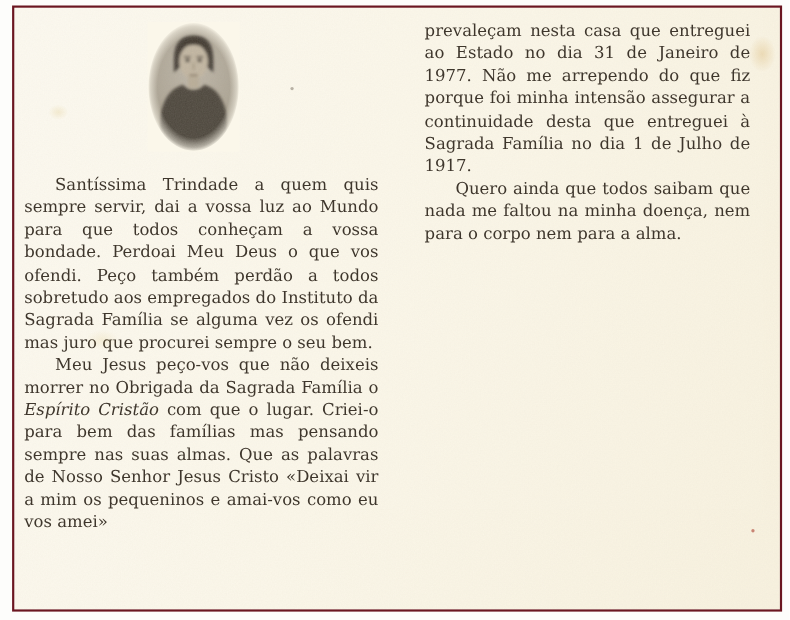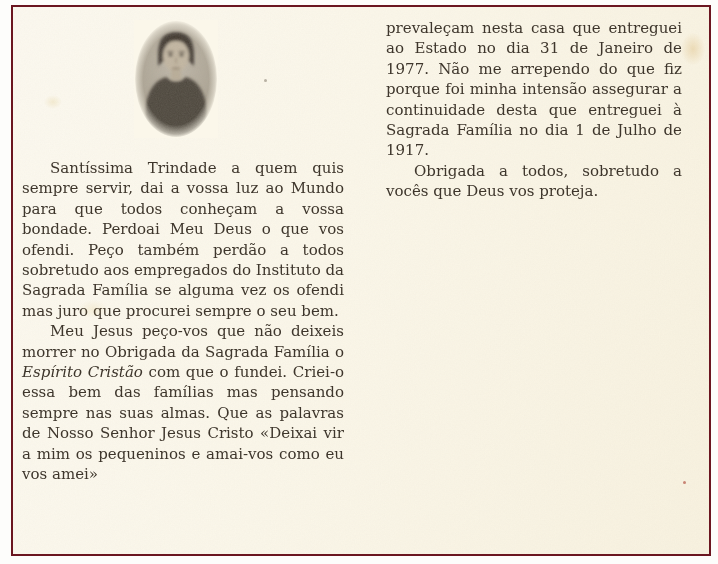--- a/index.html
+++ b/index.html
@@ -89,26 +89,26 @@
               <rect x="41" y="37" width="2" height="7" rx="1" fill="#ab9f88"></rect>
               <rect x="38" y="47.5" width="8" height="1.8" rx="0.9" fill="#8d7f6a"></rect>
               <rect x="37" y="50" width="10" height="10" fill="#bdb19b"></rect>
               <path d="M10,118 L12,84 Q16,62 32,57 Q42,66 52,57 Q68,62 72,84 L74,118 Z" fill="#4e463c"></path>
             </g>
             <rect width="84" height="118" clip-path="url(#oc)" filter="url(#pgrain)" opacity="0.45"></rect>
             <rect width="84" height="118" fill="url(#fade)"></rect>
           </svg>
         </div>
         <p>Santíssima Trindade a quem quis sempre servir, dai a vossa luz ao Mundo para que todos conheçam a vossa bondade. Perdoai Meu Deus o que vos ofendi. Peço também perdão a todos sobretudo aos empregados do Instituto da Sagrada Família se alguma vez os ofendi mas juro que procurei sempre o seu bem.</p>
-        <p><span>Meu Jesus peço-vos que não deixeis morrer no Obrigada da Sagrada Família o </span><em>Espírito Cristão</em><span> com que o fundei. Criei-o essa bem das famílias mas pensando sempre nas suas almas. Que as palavras de Nosso Senhor Jesus Cristo «Deixai vir a mim os pequeninos e amai-vos como eu vos amei»</span></p>
+        <p><span>Meu Jesus peço-vos que não deixeis morrer no Obrigada da Sagrada Família o </span><em>Espírito Cristão</em><span> com que o lugar. Criei-o para bem das famílias mas pensando sempre nas suas almas. Que as palavras de Nosso Senhor Jesus Cristo «Deixai vir a mim os pequeninos e amai-vos como eu vos amei»</span></p>
       </div>
 
       <div class="col-right">
         <p class="noindent">prevaleçam nesta casa que entreguei ao Estado no dia 31 de Janeiro de 1977. Não me arrependo do que fiz porque foi minha intensão assegurar a continuidade desta que entreguei à Sagrada Família no dia 1 de Julho de 1917.</p>
-        <p>Obrigada a todos, sobretudo a vocês que Deus vos proteja.</p>
+        <p>Quero ainda que todos saibam que nada me faltou na minha doença, nem para o corpo nem para a alma.</p>
       </div>
 
     </div>
   </div>
 
   <div class="stain" id="stain-tr"></div>
   <div class="stain" id="stain-l1"></div>
   <div class="stain" id="stain-bl"></div>
   <div class="stain" id="speck-1"></div>
   <div class="stain" id="speck-2"></div>

